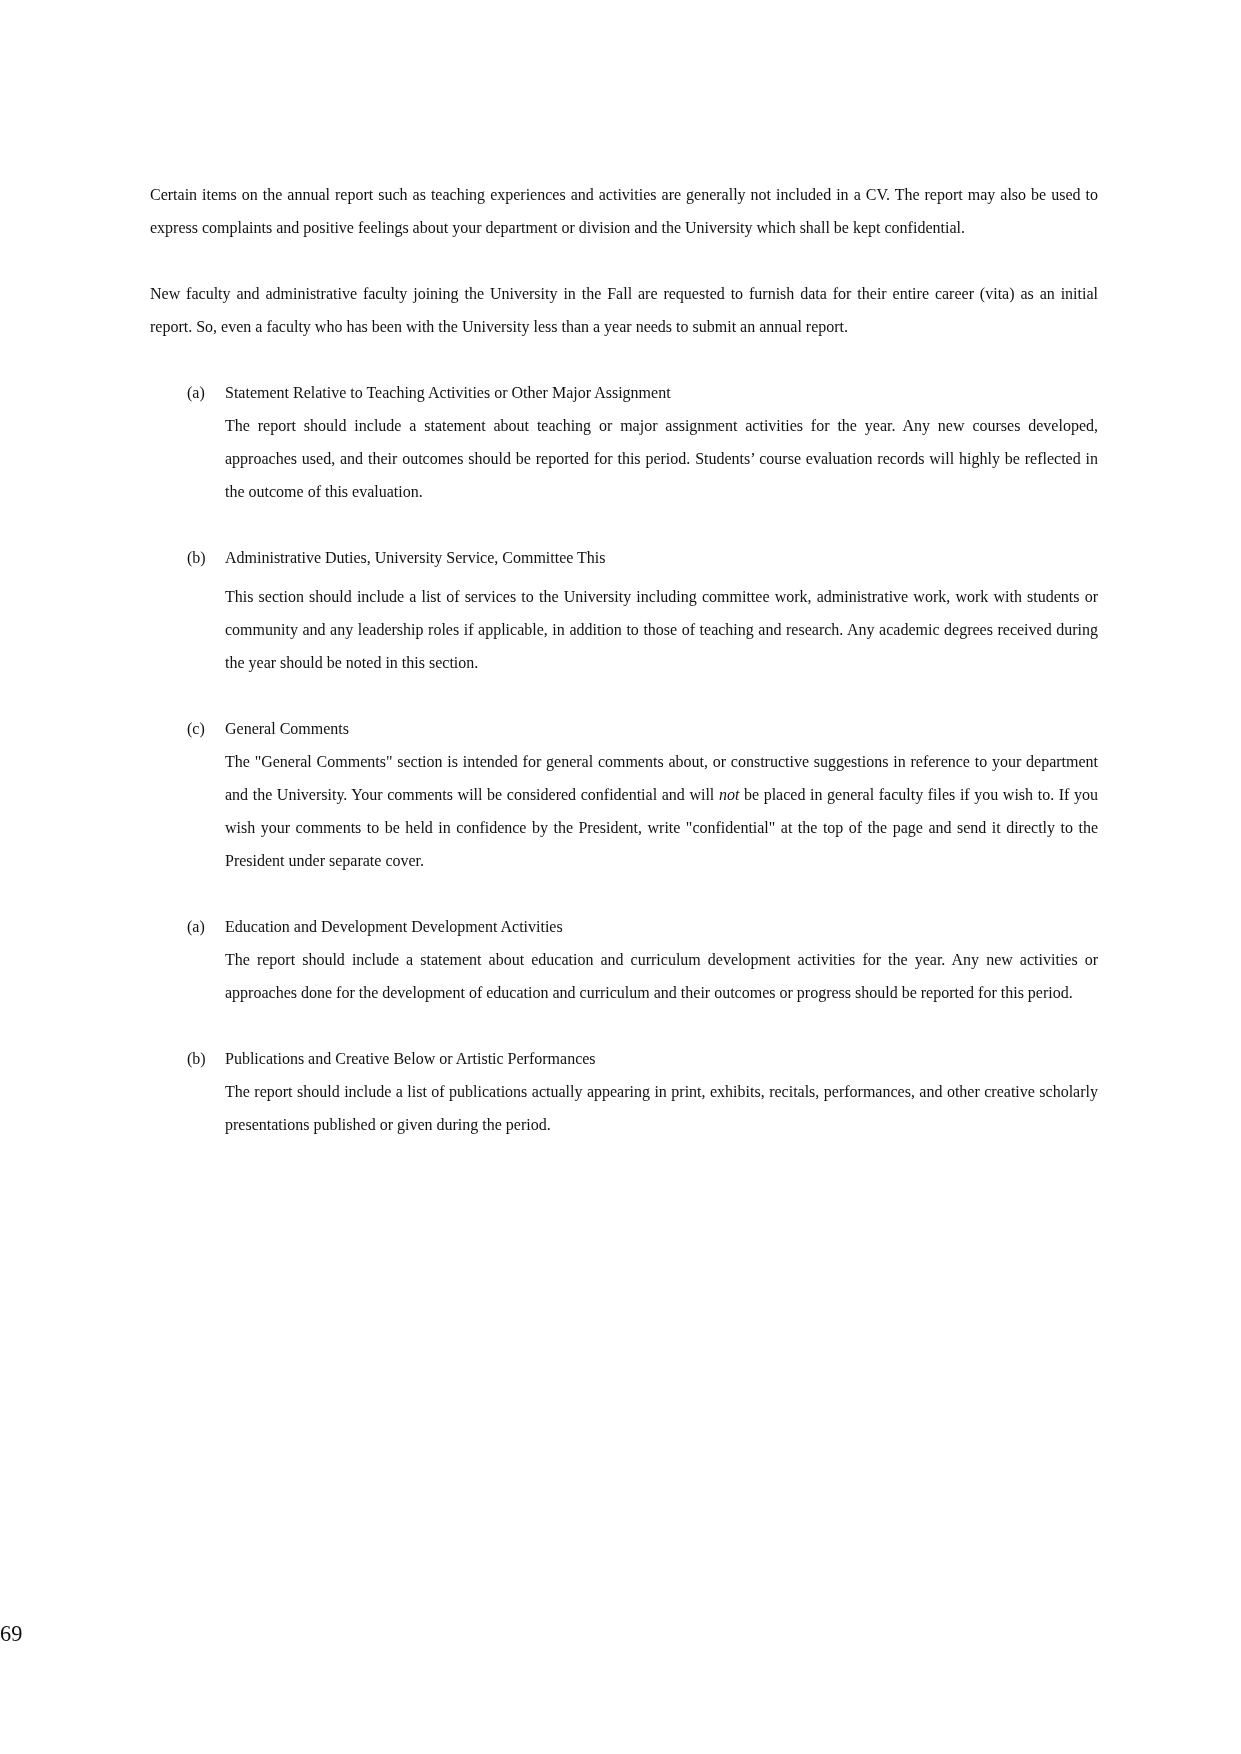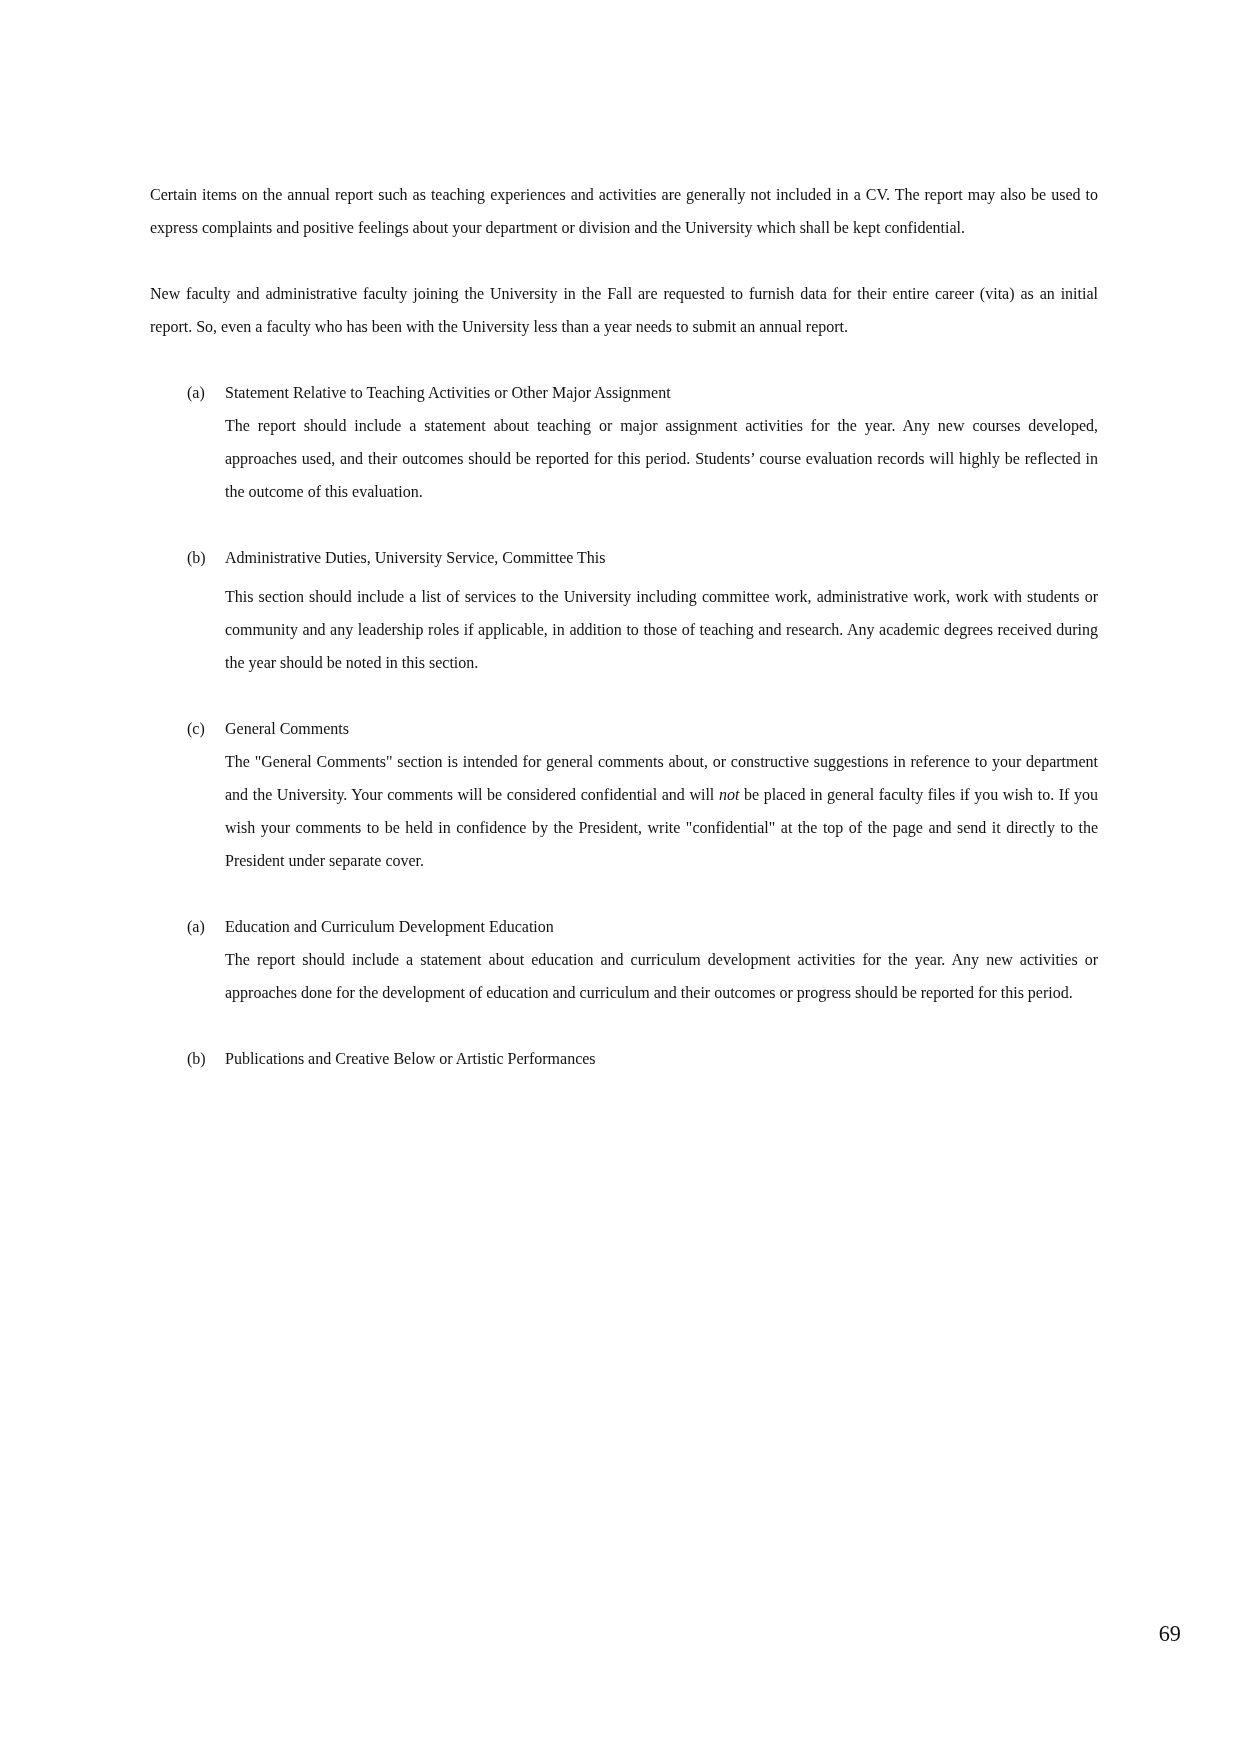--- a/index.html
+++ b/index.html
@@ -9,22 +9,22 @@
           font-size: 16px; line-height: 33px; }
   p { margin: 0; }
   .just { text-align: justify; }
   .para { margin-bottom: 33px; }
   .list { margin: 0 0 33px 0; padding: 0; list-style: none; }
   .item { position: relative; padding-left: 75px; margin-bottom: 33px; }
   .item:last-child { margin-bottom: 0; }
   .marker { position: absolute; left: 37px; top: 0; }
   .body-text { text-align: justify; }
   .gap-b { margin-top: 6px; }
-  .page-num { position: absolute; top: 1617px; left: 0; width: 1161px; text-align: right;
-              font-size: 22.3px; line-height: 33px; margin-left: 20px; }
+  .page-num { position: absolute; top: 1617px; left: 0; width: 1161px; text-align: left;
+              font-size: 22.3px; line-height: 33px; }
   em { font-style: italic; }
 </style>
 </head>
 <body>
 
 <div class="page">
   <p class="just para">Certain items on the annual report such as teaching experiences and activities are generally not included in a CV. The report may also be used to express complaints and positive feelings about your department or division and the University which shall be kept confidential.</p>
   <p class="just para">New faculty and administrative faculty joining the University in the Fall are requested to furnish data for their entire career (vita) as an initial report. So, even a faculty who has been with the University less than a year needs to submit an annual report.</p>
 
   <ul class="list">
@@ -42,23 +42,24 @@
       <span class="marker">(c)</span>
       <p>General Comments</p>
       <p class="body-text"><span>The "General Comments" section is intended for general comments about, or constructive suggestions in reference to your department and the University. Your comments will be considered confidential and will </span><em>not</em><span> be placed in general faculty files if you wish to. If you wish your comments to be held in confidence by the President, write "confidential" at the top of the page and send it directly to the President under separate cover.</span></p>
     </li>
   </ul>
 
 
   <ul class="list">
     <li class="item">
       <span class="marker">(a)</span>
-      <p>Education and Curriculum Development Education</p>
+      <p>Education and Development Development Activities</p>
       <p class="body-text">The report should include a statement about education and curriculum development activities for the year. Any new activities or approaches done for the development of education and curriculum and their outcomes or progress should be reported for this period.</p>
     </li>
     <li class="item">
       <span class="marker">(b)</span>
       <p>Publications and Creative Below or Artistic Performances</p>
+      <p class="body-text">The report should include a list of publications actually appearing in print, exhibits, recitals, performances, and other creative scholarly presentations published or given during the period.</p>
     </li>
   </ul>
 </div>
 
 <div class="page-num">69</div>
 
 </body></html>

